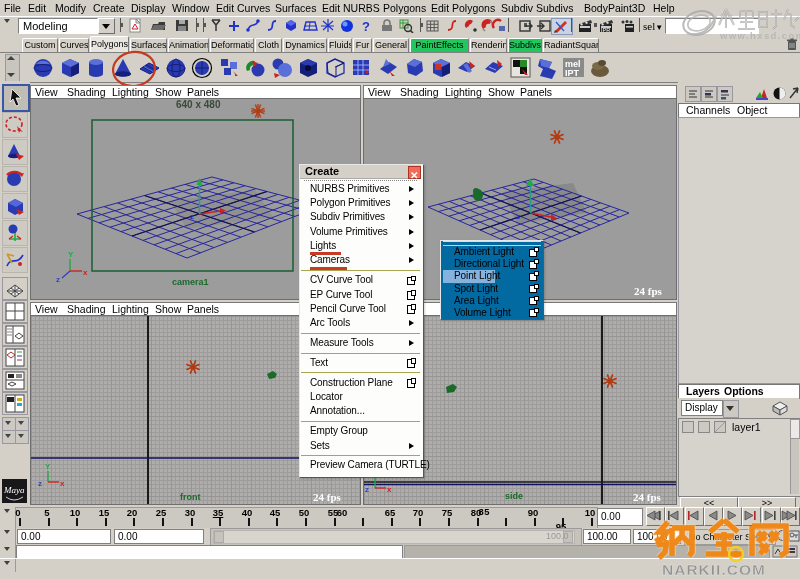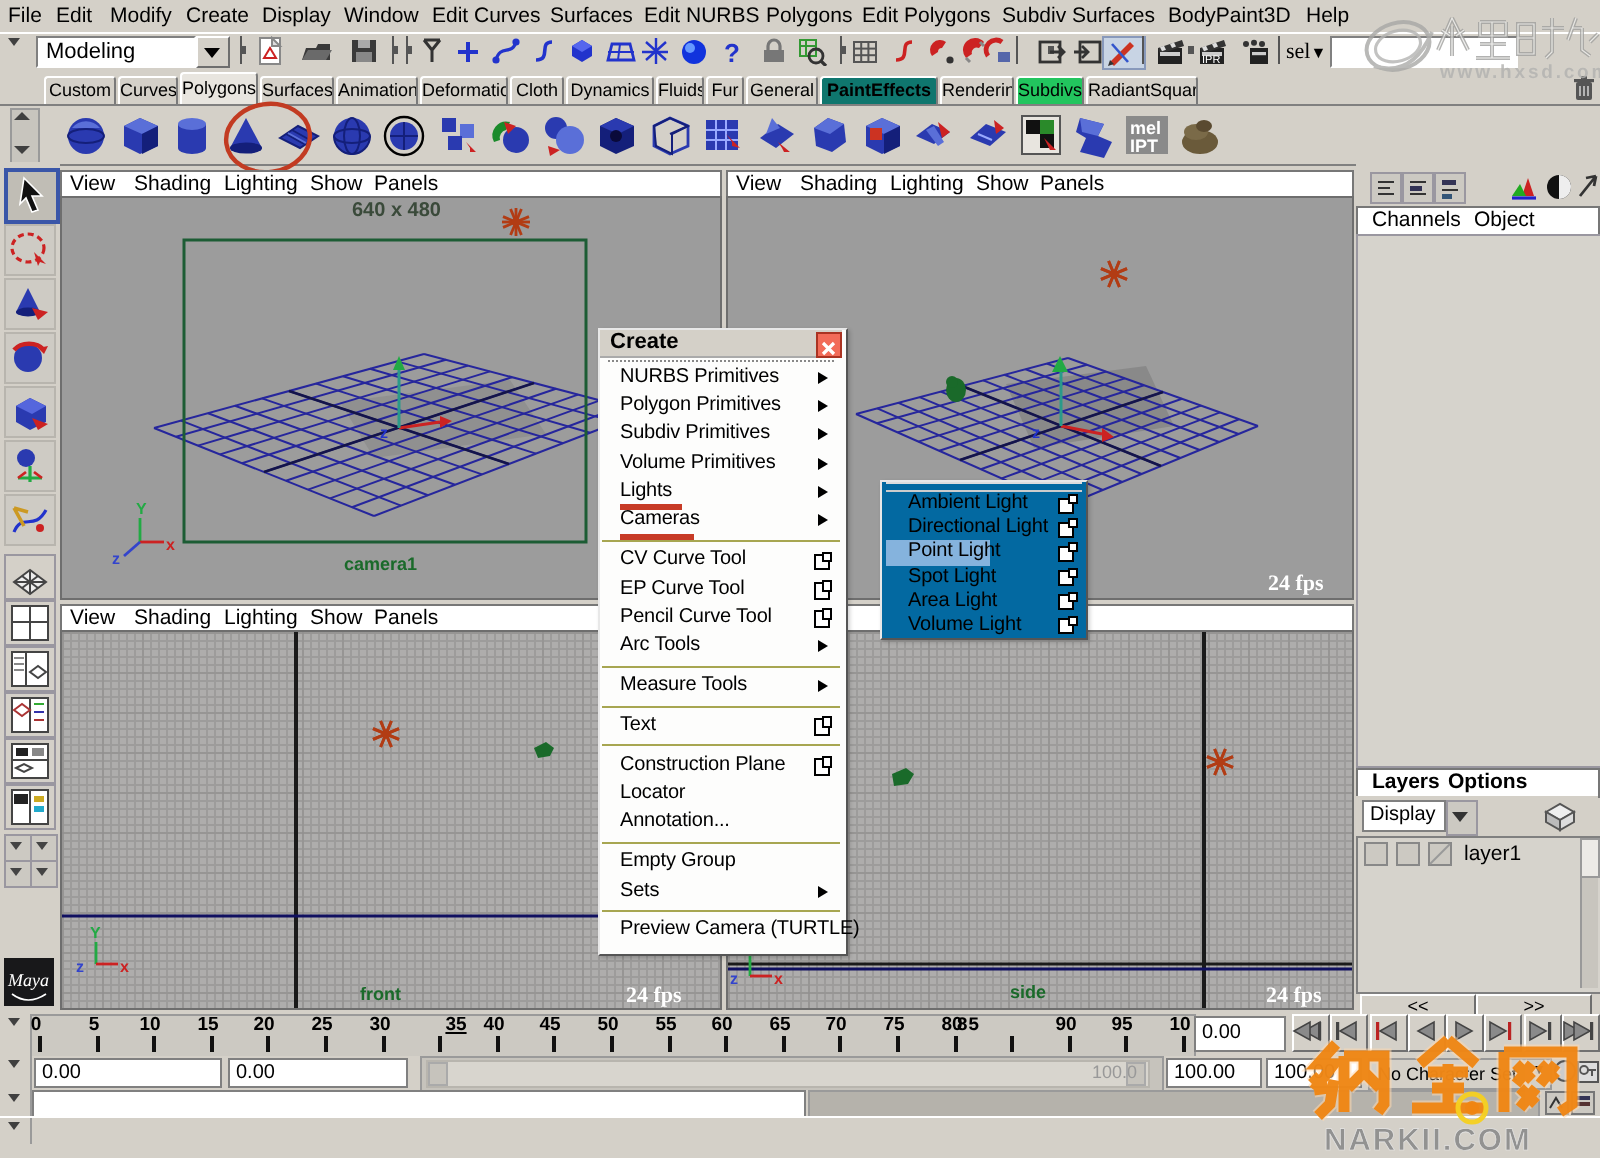--- a/index.html
+++ b/index.html
@@ -37,21 +37,21 @@
 <span style="position:absolute;left:28px;top:2px;">Edit</span>
 <span style="position:absolute;left:55px;top:2px;">Modify</span>
 <span style="position:absolute;left:93px;top:2px;">Create</span>
 <span style="position:absolute;left:131px;top:2px;">Display</span>
 <span style="position:absolute;left:172px;top:2px;">Window</span>
 <span style="position:absolute;left:216px;top:2px;">Edit Curves</span>
 <span style="position:absolute;left:275px;top:2px;">Surfaces</span>
 <span style="position:absolute;left:322px;top:2px;">Edit NURBS</span>
 <span style="position:absolute;left:383px;top:2px;">Polygons</span>
 <span style="position:absolute;left:431px;top:2px;">Edit Polygons</span>
-<span style="position:absolute;left:501px;top:2px;">Subdiv Surfaces</span>
+<span style="position:absolute;left:501px;top:2px;">Subdiv Subdivs</span>
 <span style="position:absolute;left:584px;top:2px;">BodyPaint3D</span>
 <span style="position:absolute;left:653px;top:2px;">Help</span>
 </div>
 <div class="abs" style="left:0;top:16px;width:800px;height:1px;background:#fff;"></div>
 
 <div class="abs" id="toolbar" style="left:0;top:17px;width:800px;height:18px;background:#d4d0c8;">
 <div class="abs cstrip" style="top:0;height:18px;width:8px;border:0"></div>
 <div class="abs sunk" style="left:18px;top:1px;width:78px;height:14px;font-size:11px;">
       <span style="position:absolute;left:4px;top:1px;">Modeling</span>
     </div>
@@ -195,21 +195,21 @@
     <div style="position:absolute;left:59px;top:3px;width:28px;height:14px;background:#d4d0c8;border-top:1px solid #fff;border-left:1px solid #fff;border-right:1px solid #7a7a7a;border-top-left-radius:2px;border-top-right-radius:2px;text-align:center;line-height:13px;white-space:nowrap;overflow:hidden;">Curves</div>
     <div style="position:absolute;left:90px;top:1px;width:37px;height:16px;background:#e8e5df;border-top:1px solid #fff;border-left:1px solid #fff;border-right:1px solid #7a7a7a;border-top-left-radius:2px;border-top-right-radius:2px;text-align:center;line-height:15px;white-space:nowrap;overflow:hidden;">Polygons</div>
     <div style="position:absolute;left:130px;top:3px;width:35px;height:14px;background:#d4d0c8;border-top:1px solid #fff;border-left:1px solid #fff;border-right:1px solid #7a7a7a;border-top-left-radius:2px;border-top-right-radius:2px;text-align:center;line-height:13px;white-space:nowrap;overflow:hidden;">Surfaces</div>
     <div style="position:absolute;left:168px;top:3px;width:39px;height:14px;background:#d4d0c8;border-top:1px solid #fff;border-left:1px solid #fff;border-right:1px solid #7a7a7a;border-top-left-radius:2px;border-top-right-radius:2px;text-align:center;line-height:13px;white-space:nowrap;overflow:hidden;">Animation</div>
     <div style="position:absolute;left:210px;top:3px;width:42px;height:14px;background:#d4d0c8;border-top:1px solid #fff;border-left:1px solid #fff;border-right:1px solid #7a7a7a;border-top-left-radius:2px;border-top-right-radius:2px;text-align:center;line-height:13px;white-space:nowrap;overflow:hidden;">Deformation</div>
     <div style="position:absolute;left:255px;top:3px;width:25px;height:14px;background:#d4d0c8;border-top:1px solid #fff;border-left:1px solid #fff;border-right:1px solid #7a7a7a;border-top-left-radius:2px;border-top-right-radius:2px;text-align:center;line-height:13px;white-space:nowrap;overflow:hidden;">Cloth</div>
     <div style="position:absolute;left:283px;top:3px;width:42px;height:14px;background:#d4d0c8;border-top:1px solid #fff;border-left:1px solid #fff;border-right:1px solid #7a7a7a;border-top-left-radius:2px;border-top-right-radius:2px;text-align:center;line-height:13px;white-space:nowrap;overflow:hidden;">Dynamics</div>
     <div style="position:absolute;left:328px;top:3px;width:22px;height:14px;background:#d4d0c8;border-top:1px solid #fff;border-left:1px solid #fff;border-right:1px solid #7a7a7a;border-top-left-radius:2px;border-top-right-radius:2px;text-align:center;line-height:13px;white-space:nowrap;overflow:hidden;">Fluids</div>
     <div style="position:absolute;left:353px;top:3px;width:17px;height:14px;background:#d4d0c8;border-top:1px solid #fff;border-left:1px solid #fff;border-right:1px solid #7a7a7a;border-top-left-radius:2px;border-top-right-radius:2px;text-align:center;line-height:13px;white-space:nowrap;overflow:hidden;">Fur</div>
     <div style="position:absolute;left:373px;top:3px;width:34px;height:14px;background:#d4d0c8;border-top:1px solid #fff;border-left:1px solid #fff;border-right:1px solid #7a7a7a;border-top-left-radius:2px;border-top-right-radius:2px;text-align:center;line-height:13px;white-space:nowrap;overflow:hidden;">General</div>
-    <div style="position:absolute;left:410px;top:3px;width:57px;height:14px;background:#0f766e;border-top:1px solid #fff;border-left:1px solid #fff;border-right:1px solid #7a7a7a;border-top-left-radius:2px;border-top-right-radius:2px;text-align:center;line-height:13px;white-space:nowrap;overflow:hidden;font-weight:bold;">PaintEffects</div>
+    <div style="position:absolute;left:410px;top:3px;width:57px;height:14px;background:#22c55e;border-top:1px solid #fff;border-left:1px solid #fff;border-right:1px solid #7a7a7a;border-top-left-radius:2px;border-top-right-radius:2px;text-align:center;line-height:13px;white-space:nowrap;overflow:hidden;">PaintEffects</div>
     <div style="position:absolute;left:470px;top:3px;width:35px;height:14px;background:#d4d0c8;border-top:1px solid #fff;border-left:1px solid #fff;border-right:1px solid #7a7a7a;border-top-left-radius:2px;border-top-right-radius:2px;text-align:center;line-height:13px;white-space:nowrap;overflow:hidden;">Rendering</div>
     <div style="position:absolute;left:508px;top:3px;width:32px;height:14px;background:#22c55e;border-top:1px solid #fff;border-left:1px solid #fff;border-right:1px solid #7a7a7a;border-top-left-radius:2px;border-top-right-radius:2px;text-align:center;line-height:13px;white-space:nowrap;overflow:hidden;">Subdivs</div>
     <div style="position:absolute;left:543px;top:3px;width:54px;height:14px;background:#d4d0c8;border-top:1px solid #fff;border-left:1px solid #fff;border-right:1px solid #7a7a7a;border-top-left-radius:2px;border-top-right-radius:2px;text-align:center;line-height:13px;white-space:nowrap;overflow:hidden;">RadiantSquare</div>
     <svg style="position:absolute;left:785px;top:2px;" width="13" height="14" xmlns="http://www.w3.org/2000/svg">
       <rect x="3" y="4" width="8" height="9" fill="#555" rx="1"></rect>
       <rect x="2" y="2.5" width="10" height="1.6" fill="#555"></rect>
       <rect x="5.5" y="1" width="3" height="2" fill="#555"></rect>
       <line x1="5" y1="6" x2="5" y2="11" stroke="#ccc" stroke-width="0.8"></line>
       <line x1="7" y1="6" x2="7" y2="11" stroke="#ccc" stroke-width="0.8"></line>
       <line x1="9" y1="6" x2="9" y2="11" stroke="#ccc" stroke-width="0.8"></line>
@@ -693,45 +693,45 @@
     <span class="tnum" style="left:75px;">10</span>
     <div class="tick" style="left:76px;"></div>
     <span class="tnum" style="left:104px;">15</span>
     <div class="tick" style="left:105px;"></div>
     <span class="tnum" style="left:132px;">20</span>
     <div class="tick" style="left:133px;"></div>
     <span class="tnum" style="left:161px;">25</span>
     <div class="tick" style="left:162px;"></div>
     <span class="tnum" style="left:190px;">30</span>
     <div class="tick" style="left:191px;"></div>
-    <span class="tnum" style="left:228px;text-decoration:underline;">35</span>
+    <span class="tnum" style="left:218px;text-decoration:underline;">35</span>
     <div class="tick" style="left:219px;"></div>
     <span class="tnum" style="left:247px;">40</span>
     <div class="tick" style="left:248px;"></div>
     <span class="tnum" style="left:275px;">45</span>
     <div class="tick" style="left:276px;"></div>
     <span class="tnum" style="left:304px;">50</span>
     <div class="tick" style="left:305px;"></div>
     <span class="tnum" style="left:333px;">55</span>
     <div class="tick" style="left:334px;"></div>
-    <span class="tnum" style="left:361px;">60</span>
+    <span class="tnum" style="left:342px;">60</span>
     <div class="tick" style="left:362px;"></div>
     <span class="tnum" style="left:390px;">65</span>
     <div class="tick" style="left:391px;"></div>
     <span class="tnum" style="left:418px;">70</span>
     <div class="tick" style="left:419px;"></div>
     <span class="tnum" style="left:447px;">75</span>
     <div class="tick" style="left:448px;"></div>
     <span class="tnum" style="left:476px;">80</span>
     <div class="tick" style="left:477px;"></div>
     <span class="tnum" style="left:484px;font-family:Liberation Mono, monospace;">85</span>
     <div class="tick" style="left:505px;"></div>
     <span class="tnum" style="left:533px;">90</span>
     <div class="tick" style="left:534px;"></div>
-    <span class="tnum" style="left:561px;">95</span>
+    <span class="tnum" style="left:561px;margin-top:14px;">95</span>
     <div class="tick" style="left:562px;"></div>
     <span class="tnum" style="left:590px;">10</span>
     <div class="tick" style="left:591px;"></div>
     <div style="position:absolute;left:597px;top:1px;width:44px;height:16px;background:#fff;border:1px solid #808080;font-size:10px;">
       <span style="position:absolute;left:3px;top:2px;">0.00</span>
     </div>
     <div class="pbtn" style="left:646px;width:17px;"></div>
     <svg style="position:absolute;left:646px;top:1px;" width="18" height="16" xmlns="http://www.w3.org/2000/svg">
       <path d="M14 3 L14 12 L6 7.5 z" fill="#8a8a8a" stroke="#444" stroke-width="0.8"></path>
       <path d="M9 3 L9 12 L1 7.5 z" fill="#8a8a8a" stroke="#444" stroke-width="0.8"></path>

